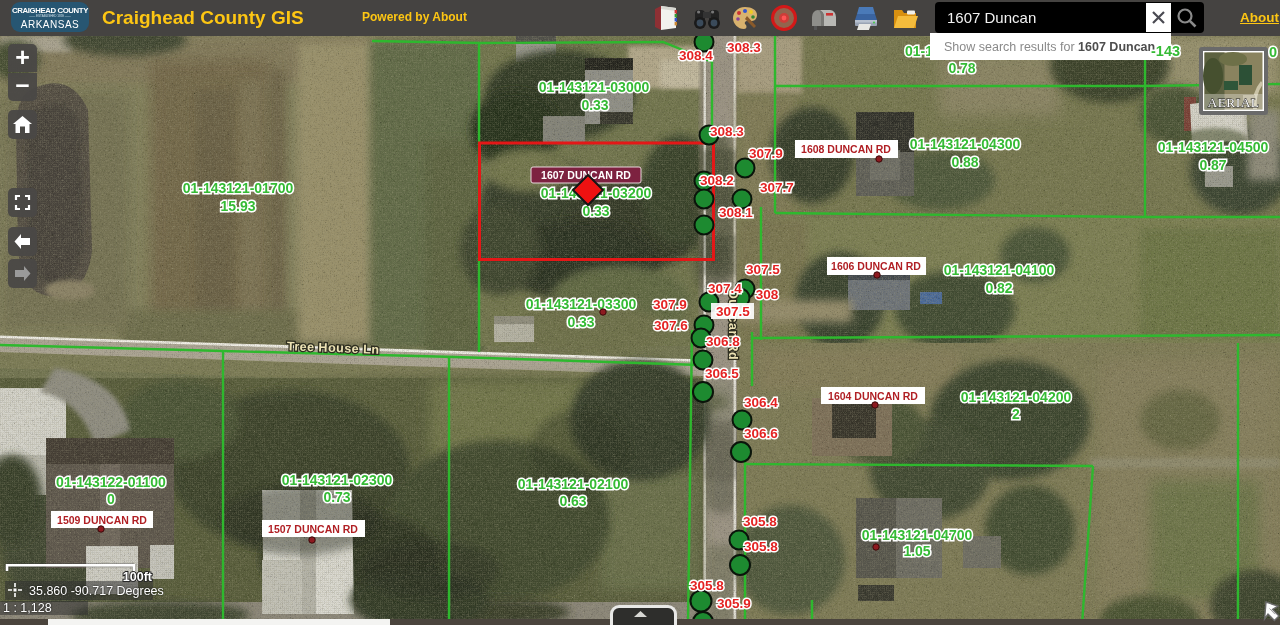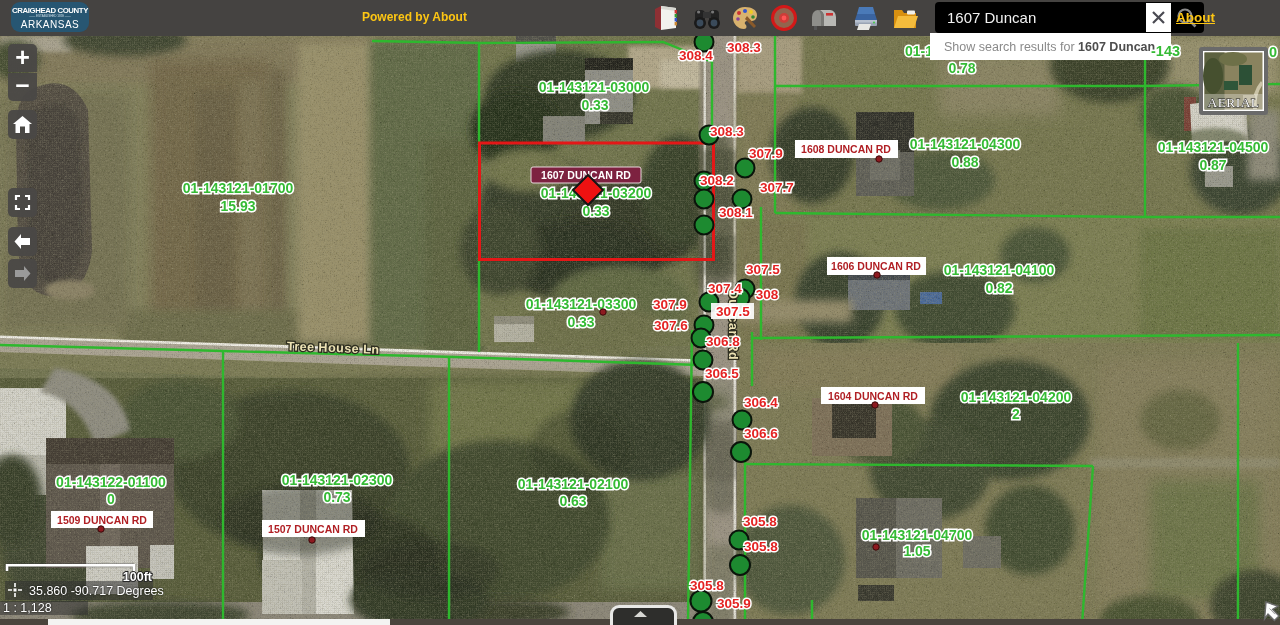--- a/index.html
+++ b/index.html
@@ -432,20 +432,21 @@
 </svg>
 
 <div class="abs" style="left:0;top:0;width:1280px;height:36px;background:#454341;"></div>
 
 <div class="abs" style="left:11px;top:2px;width:78px;height:30px;background:#275672;color:#fff;text-align:center;overflow:hidden;border-radius:9px;">
   <div style="font-size:7.8px;font-weight:bold;letter-spacing:-0.4px;margin-top:4px;white-space:nowrap;">CRAIGHEAD COUNTY</div>
   <div style="font-size:3px;color:#cfe0ea;line-height:3px;">—— ESTABLISHED 1859 ——</div>
   <div style="font-size:10px;letter-spacing:0.5px;margin-top:1px;">ARKANSAS</div>
 </div>
 
+<div class="abs" style="left:102px;top:7px;font-size:19px;font-weight:bold;color:#fdc613;">Craighead County GIS</div>
 
 <div class="abs" style="left:362px;top:10px;font-size:12px;font-weight:bold;color:#fdc613;">Powered by About</div>
 
 <svg class="abs" style="left:652px;top:4px;" width="28" height="28" viewBox="0 0 28 28">
 <polygon points="3,5 9,2 9,26 3,23" fill="#8e3034"></polygon>
 <polygon points="9,2 24,4 24,24 9,26" fill="#f2f2ee"></polygon>
 <polygon points="9,2 24,4 24,7 9,5" fill="#d8d8d2"></polygon>
 <rect x="22.6" y="6" width="2.4" height="3.4" fill="#cc3333"></rect>
 <rect x="22.6" y="10" width="2.4" height="3.4" fill="#339933"></rect>
 <rect x="22.6" y="14" width="2.4" height="3.4" fill="#3355cc"></rect>
@@ -509,21 +510,21 @@
 <div class="abs" style="left:1146px;top:3px;width:25px;height:29px;background:#fff;"></div>
 <svg class="abs" style="left:1146px;top:3px;" width="25" height="29" viewBox="0 0 25 29">
       <path d="M7 9 L18 20 M18 9 L7 20" stroke="#4a4a52" stroke-width="2.2" fill="none"></path>
     </svg>
 
 <svg class="abs" style="left:1172px;top:4px;" width="30" height="28" viewBox="0 0 30 28">
 <circle cx="13" cy="12" r="6.5" fill="none" stroke="#8a8a8a" stroke-width="2.2"></circle>
 <line x1="17.8" y1="16.8" x2="23.5" y2="22.5" stroke="#8a8a8a" stroke-width="2.6"></line>
 </svg>
 
-<div class="abs" style="left:1176px;top:10px;font-size:13.5px;font-weight:bold;color:#fdc613;text-decoration:underline;">About</div>
+<div class="abs" style="left:1240px;top:10px;font-size:13.5px;font-weight:bold;color:#fdc613;text-decoration:underline;">About</div>
 
 <div class="abs" style="left:930px;top:33px;width:241px;height:27px;background:#fff;"></div>
 <div class="abs" style="left:944px;top:40px;width:212px;height:16px;overflow:hidden;font-size:12.5px;white-space:nowrap;color:#8a8a8a;">Show search results for <span style="color:#4d4d4d;font-weight:bold;">1607 Duncan</span></div>
 
 <div class="abs" style="left:8px;top:44px;width:29px;height:28px;background:rgba(74,72,70,0.95);border-radius:5px 5px 0 0;color:#fff;font-size:25px;font-weight:bold;text-align:center;line-height:26px;">+</div>
 
 <div class="abs" style="left:8px;top:73px;width:29px;height:28px;background:rgba(74,72,70,0.95);border-radius:0 0 5px 5px;color:#fff;font-size:25px;font-weight:bold;text-align:center;line-height:23px;">–</div>
 
 <div class="abs" style="left:8px;top:110px;width:29px;height:29px;background:rgba(74,72,70,0.95);border-radius:5px;"></div>
 <svg class="abs" style="left:8px;top:110px;" width="29" height="29" viewBox="0 0 29 29">

